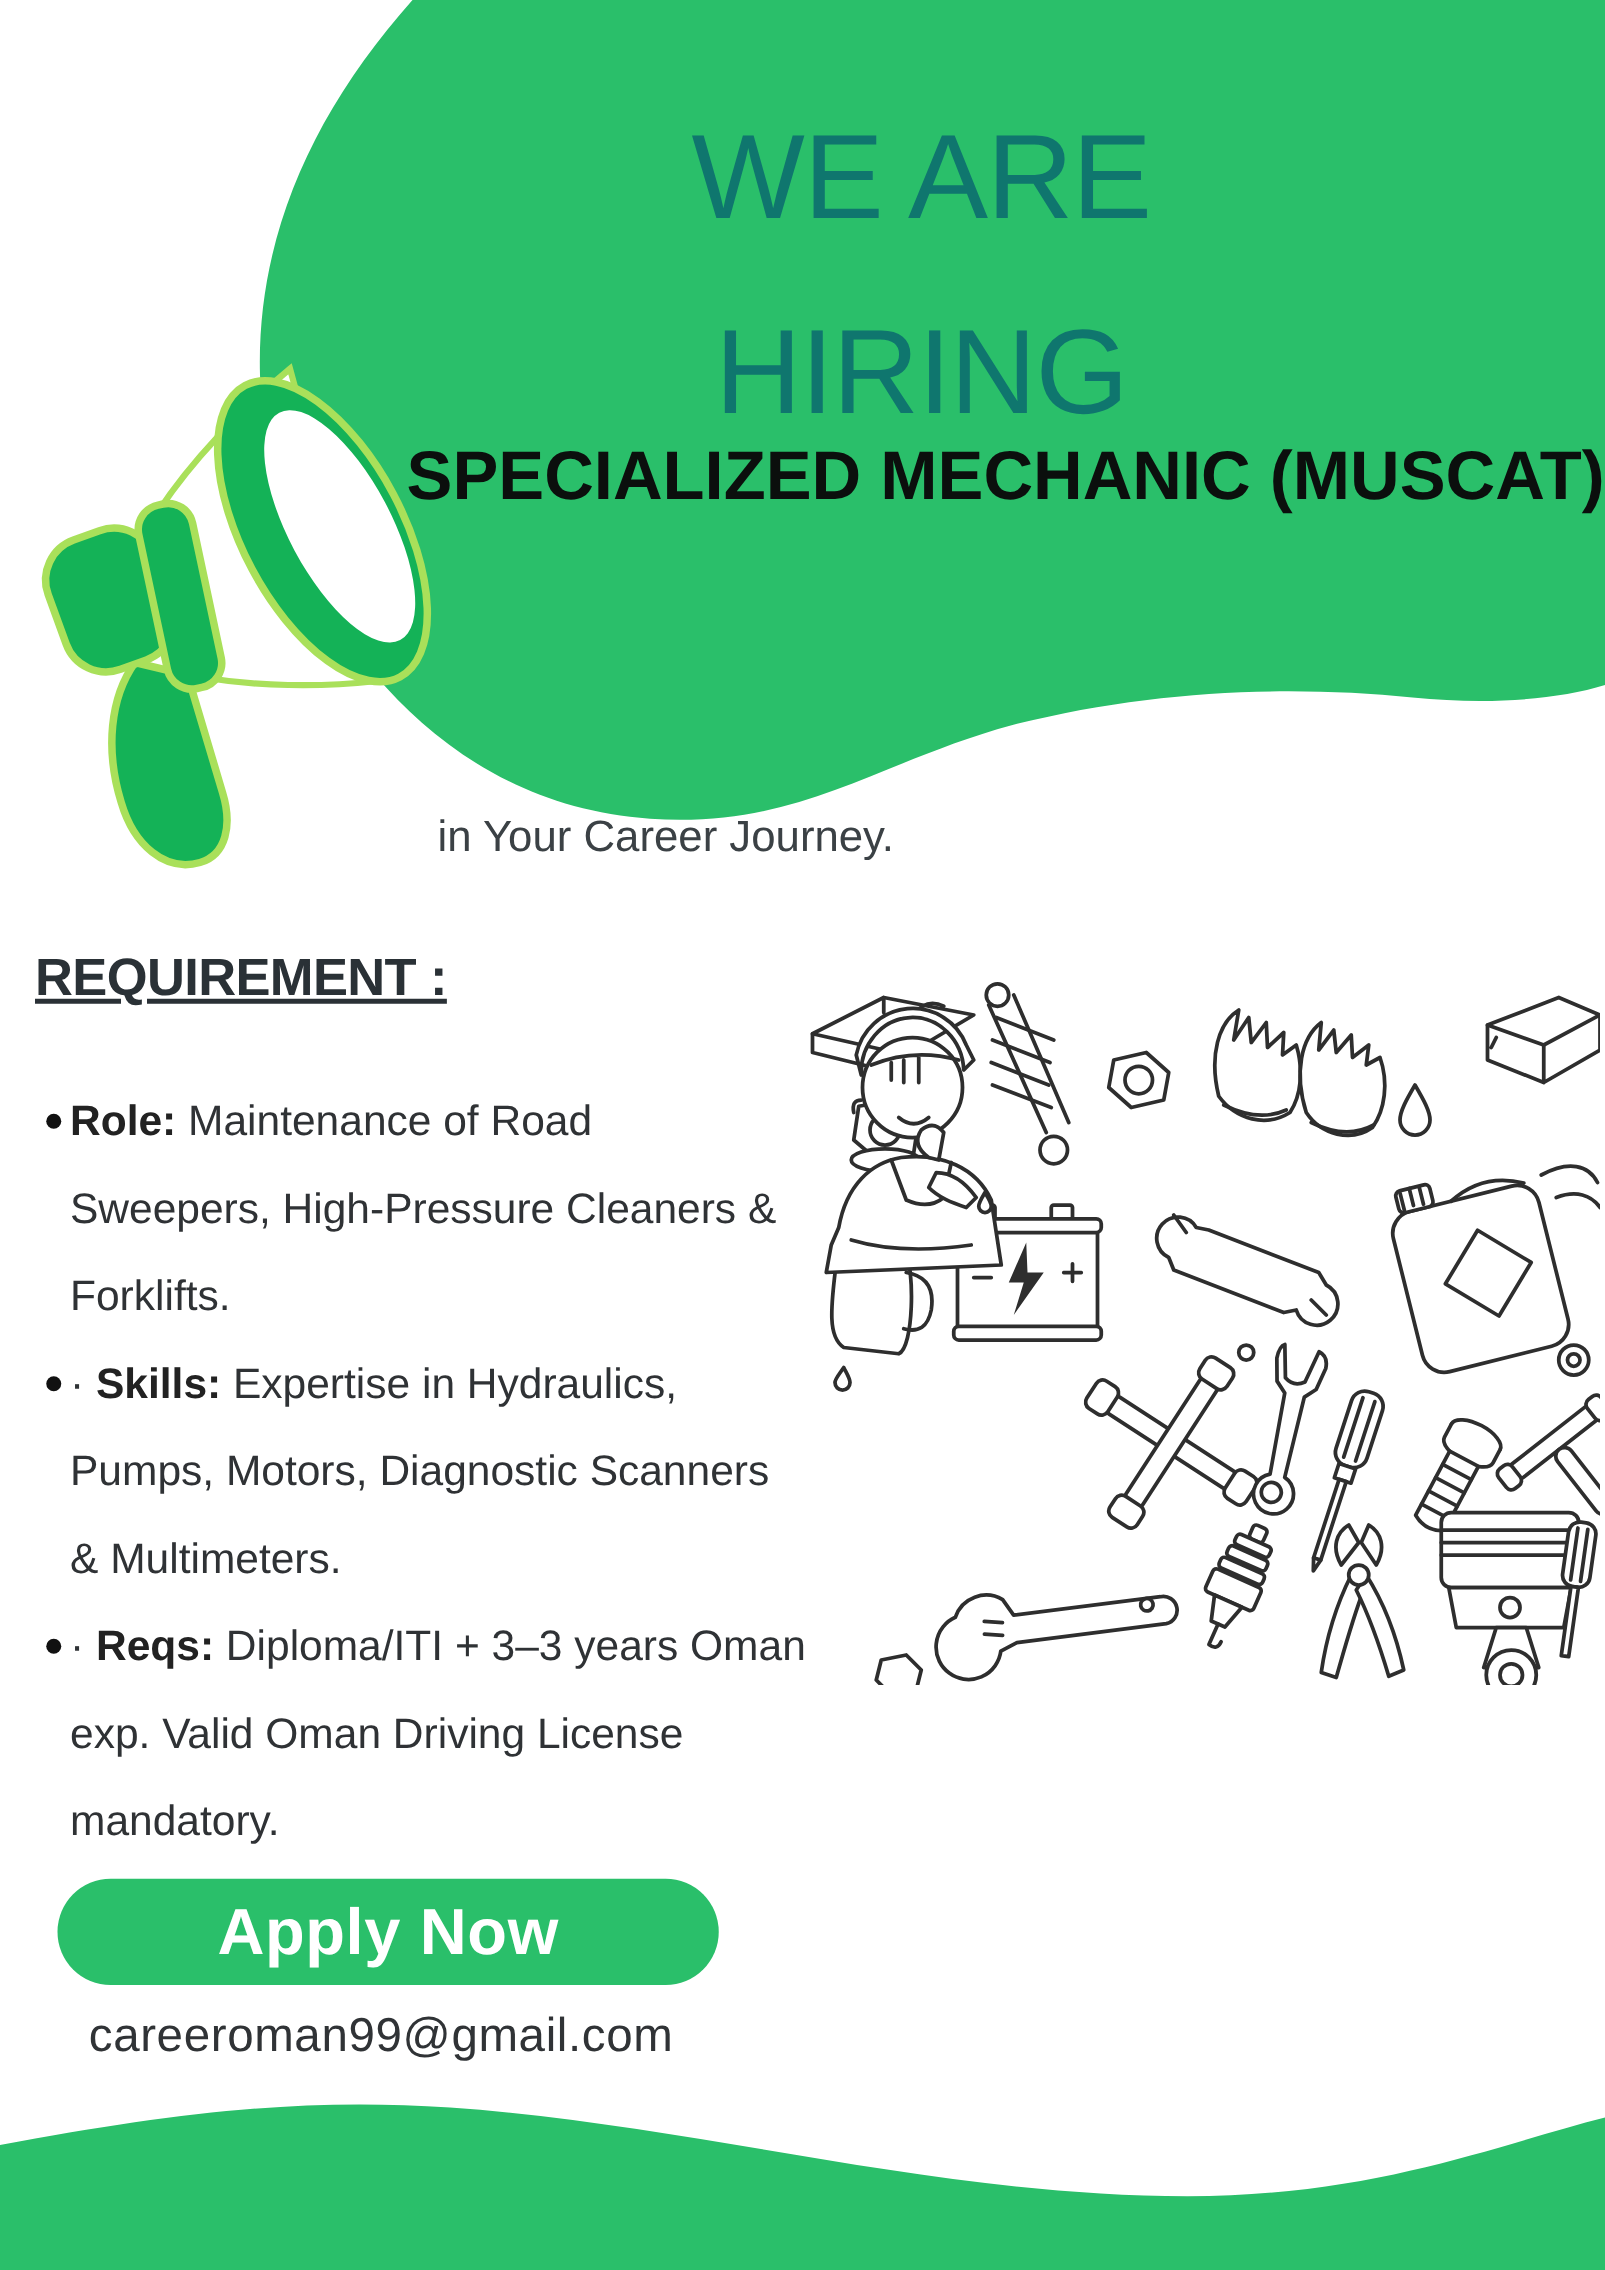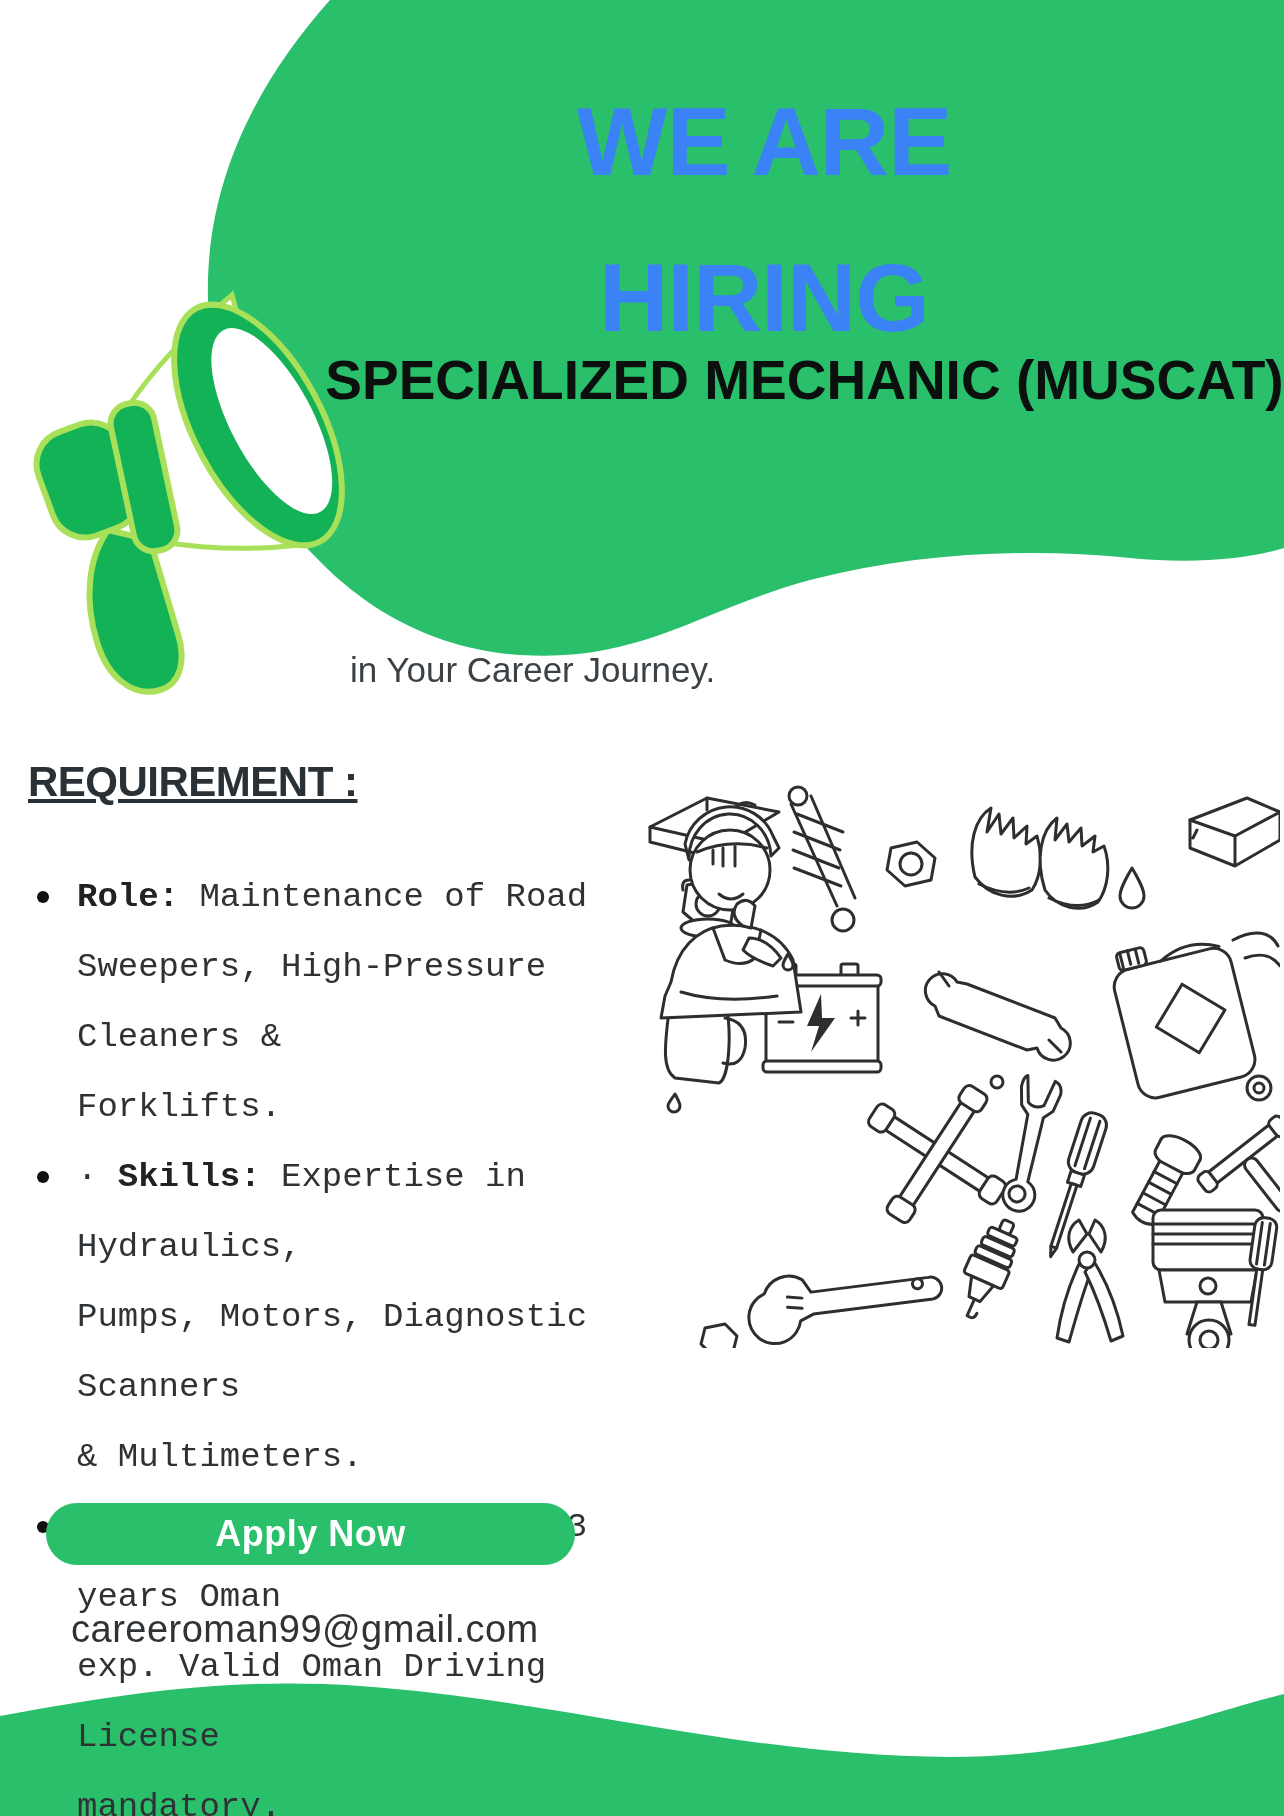--- a/index.html
+++ b/index.html
@@ -13,58 +13,58 @@
     overflow:hidden;margin:0 auto;
     font-family:"Liberation Sans","DejaVu Sans",sans-serif;
   }
   .bg-svg{position:absolute;inset:0;width:100%;height:100%;}
   .blob{fill:var(--green);}
   .wave{fill:var(--green);}
   .mega-green{fill:var(--green-dark);stroke:var(--outline-green);stroke-width:6;}
   .mega-white{fill:#ffffff;stroke:var(--outline-green);stroke-width:5;}
 
   .title{
-    position:absolute;top:64px;left:464px;width:600px;text-align:center;
-    font-weight:700;font-size:96px;line-height:156px;letter-spacing:-1px;color:#3b82f6;
+    position:absolute;top:64px;left:437px;width:600px;text-align:center;
+    font-weight:400;font-size:96px;line-height:156px;letter-spacing:-1px;color:#0f766e;
   }
   .title span{display:block;}
   .subtitle{
     position:absolute;top:352px;left:322px;width:965px;text-align:center;
     font-weight:800;font-size:55px;line-height:56px;letter-spacing:0;color:#0b0f0d;
   }
   .tagline{
     position:absolute;top:640px;left:350px;
     font-size:35px;line-height:60px;color:#3b4145;
   }
   .tagline span{display:block;}
   .req-heading{
     position:absolute;top:758px;left:28px;
     font-size:42px;font-weight:800;letter-spacing:-0.5px;color:var(--text-dark);text-decoration:underline;
   }
   .req-list{
     position:absolute;top:862px;left:0;width:700px;list-style:none;
     font-size:34px;line-height:70px;color:var(--text-body);
   }
-  .req-list li{position:relative;padding-left:77px;font-family:Liberation Mono, monospace;}
+  .req-list li{position:relative;padding-left:56px;}
   .req-list li::before{
     content:"";position:absolute;left:37px;top:29px;width:12px;height:12px;
     border-radius:50%;background:#111;
   }
   .req-line{display:block;white-space:pre-wrap;}
   .req-line b{font-weight:700;color:#222;}
   .tools-svg{position:absolute;left:645px;top:782px;width:635px;height:566px;}
   .tools-svg *{vector-effect:non-scaling-stroke;}
   .doodle{stroke:#2e2e2e;stroke-width:3;fill:#ffffff;stroke-linecap:round;stroke-linejoin:round;}
   .doodle-n{stroke:#2e2e2e;stroke-width:3;fill:none;stroke-linecap:round;stroke-linejoin:round;}
   .doodle-f{fill:#2e2e2e;stroke:none;}
 
   .apply-btn{
-    position:absolute;left:46px;top:1503px;width:529px;height:62px;
+    position:absolute;left:46px;top:1503px;width:529px;height:85px;
     background:var(--green);border:none;border-radius:44px;cursor:pointer;
-    color:var(--white);font-family:inherit;font-weight:800;font-size:36px;letter-spacing:0.5px;
+    color:var(--white);font-family:inherit;font-weight:800;font-size:52px;letter-spacing:0.5px;
     display:flex;align-items:center;justify-content:center;text-align:right;
   }
   .email{
     position:absolute;left:43px;top:1608px;
     font-size:38px;color:#303336;letter-spacing:0.5px;margin-left:28px;
   }
 </style>
 </head>
 <body>
 

